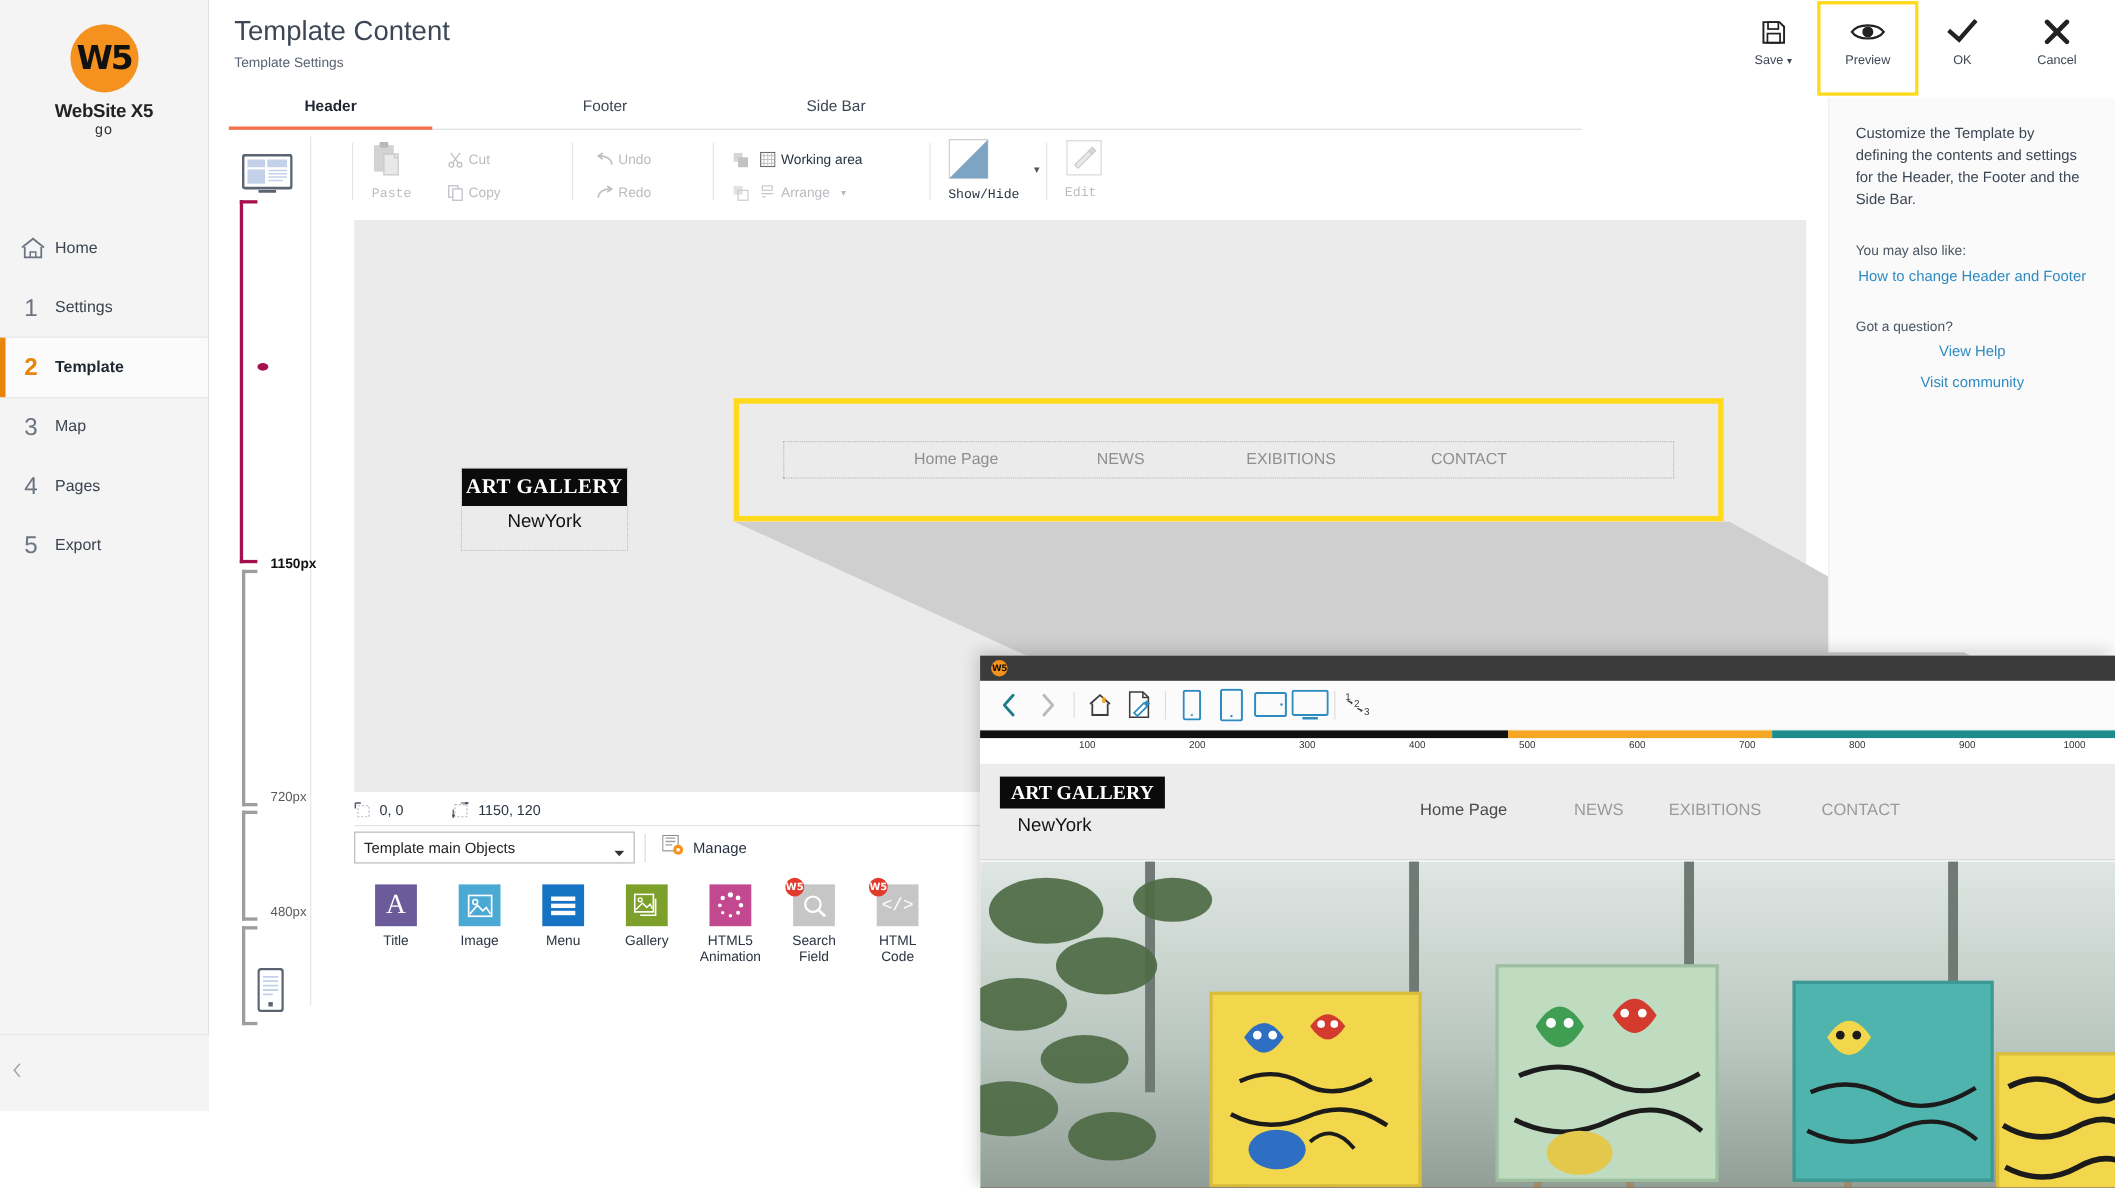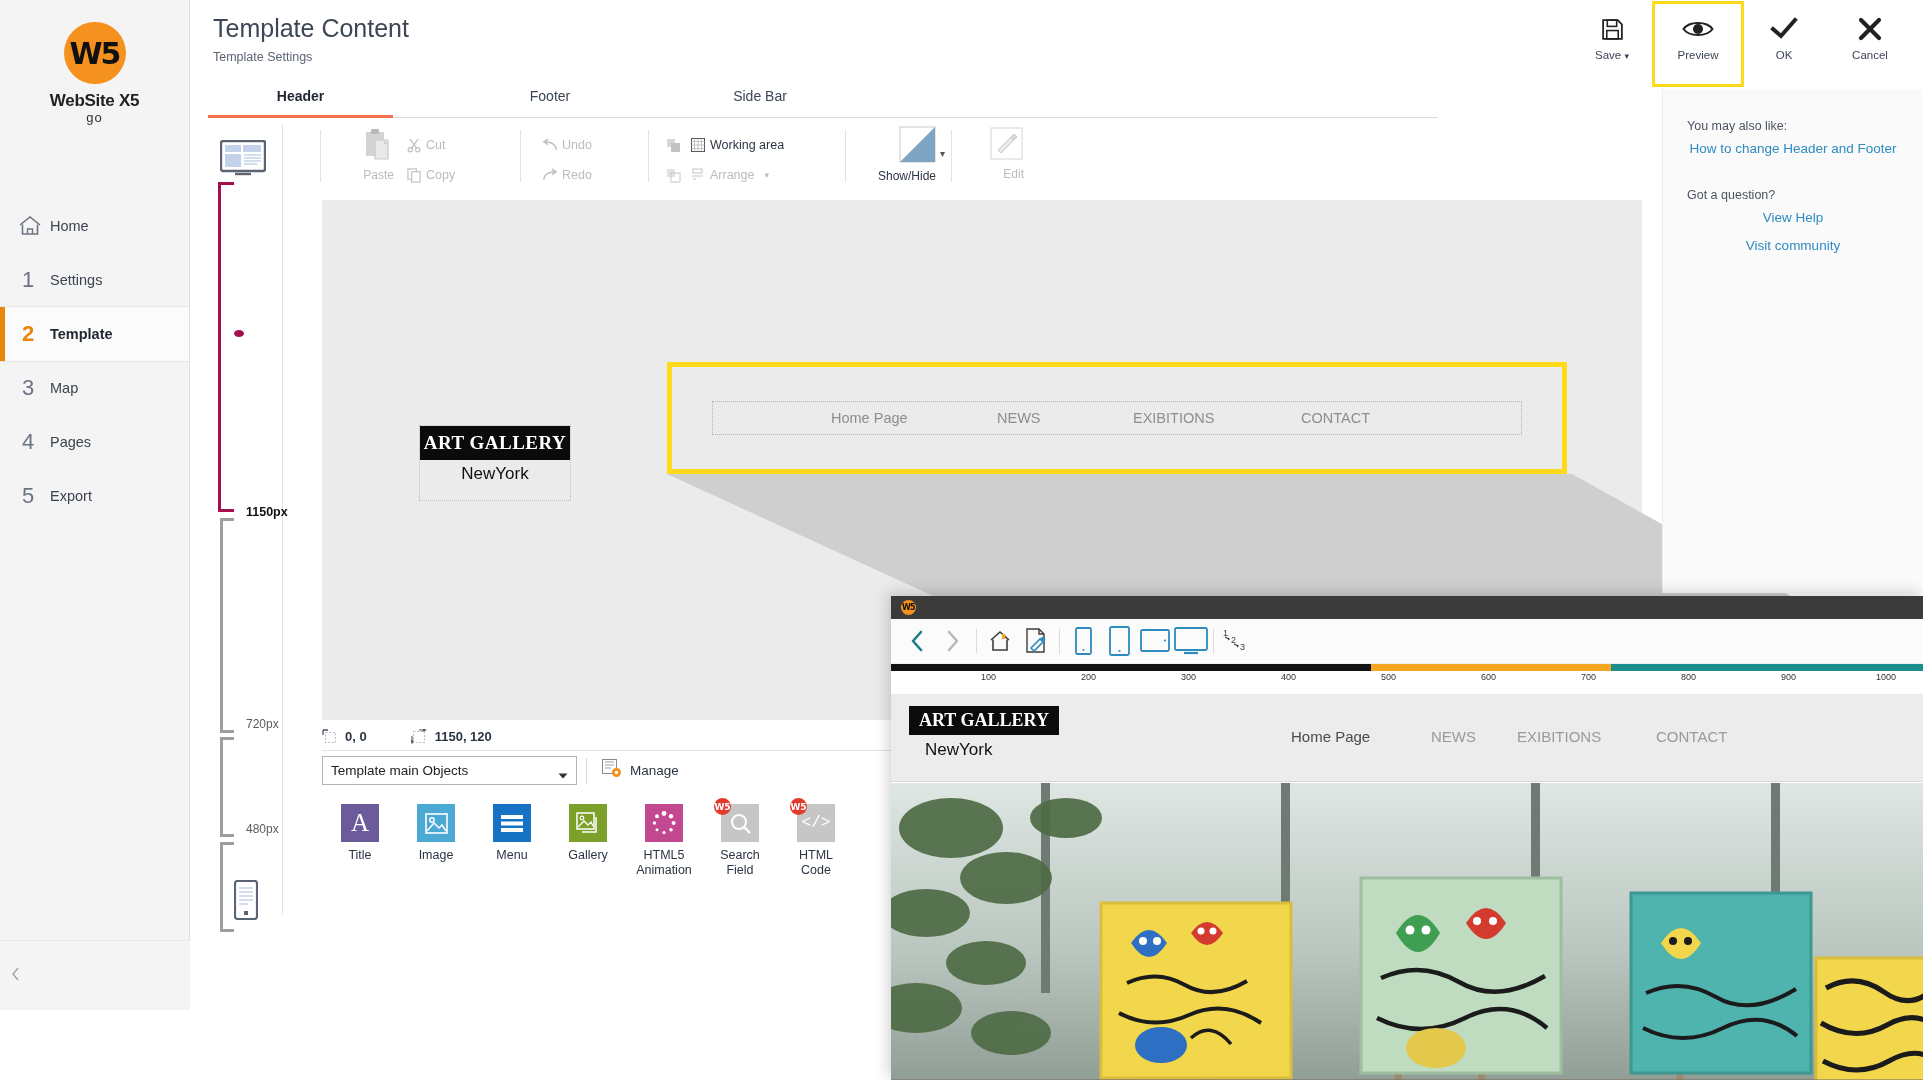--- a/index.html
+++ b/index.html
@@ -83,21 +83,21 @@
   .tab.active { color: #1f2630; font-weight: 700; }
   .tab.active::after { content:""; position:absolute; left:0; right:0; bottom:-1px; height:3px; background:#F4714A; }
 
   
   #ribbon { position: absolute; left: 190px; top: 120px; width: 1248px; height: 76px; background:#fff; }
   .rsep { position: absolute; top: 10px; width: 1px; height: 52px; background: #e3e3e3; }
   .rgrp { position: absolute; top: 0; }
   .ritem { display:flex; align-items:center; height:26px; color:#b9bcc0; font-size:12.5px; }
   .ritem .ri-ico { width:24px; display:flex; justify-content:center; align-items:center;}
   .ritem.enabled { color: #2b3542; }
-  .bigbtn { display:flex; flex-direction:column; align-items:flex-end; width:56px; cursor:pointer;}
+  .bigbtn { display:flex; flex-direction:column; align-items:flex-start; width:56px; cursor:pointer;font-family:Liberation Mono, monospace;}
   .bigbtn .bb-lbl { font-size:12px; color:#b9bcc0; margin-top:2px;}
   .bigbtn.enabled .bb-lbl { color:#2b3542; }
 
   
   #ruler { position: absolute; left: 190px; top: 120px; width: 95px; height: 830px; }
   .dev-ico { position:absolute; left: 30px; }
   .rbracket { position:absolute; width:14px; border-left:3px solid #9e9e9e; border-top:3px solid #9e9e9e; border-bottom:3px solid #9e9e9e; left:30px;}
   .rbracket.hot { border-color:#A50F4E; width:16px; left:28px; }
   .rlabel { position:absolute; left:56px; font-size:12px; color:#5c5c5c;}
   .rlabel.hot { color:#111; font-weight:700; font-size:12.5px;}
@@ -120,21 +120,21 @@
   #menu-box {
     position:absolute; left:40px; top:34px; right:40px; height:34px;
     border:1px dotted #b5b5b5; display:flex; align-items:center;
   }
   .menu-link { color:#8e8e8e; font-size:14.5px; font-family:"Liberation Sans", sans-serif; position:absolute; }
   #shadow-wedge { position:absolute; left:345px; top:274px; width:1300px; height:220px; }
 
   
   #statusbar { position: absolute; left: 322px; top: 723px; width: 1320px; height: 28px;
     display:flex; align-items:center; font-size:13px; color:#2b3542; border-bottom:1px solid #e2e2e2;}
-  .sb-item { display:flex; align-items:flex-end; margin-right:44px;font-weight:bold;}
+  .sb-item { display:flex; align-items:flex-end; margin-right:44px;}
   .sb-item .sb-ico { margin-right:8px; display:flex;}
 
   
   #palette { position: absolute; left: 322px; top: 756px; width: 1100px; height: 160px; }
   #obj-select {
     position:absolute; left:0; top:0; width:255px; height:29px;
     border:1px solid #b3b3b3; background:#fff; font-size:13.5px; color:#222;
     display:flex; align-items:center; padding-left:8px;
   }
   #obj-select .caret { position:absolute; right:8px; top:11px; }
@@ -610,20 +610,21 @@
           <span class="badge">W5</span>
           <span style="color:#fff; font-size:16px; font-family:'Liberation Mono', monospace;">&lt;/&gt;</span>
         </span>
         <span class="o-lbl" style="white-space:pre-line;">HTML
 Code</span>
       </div>
     </div>
   </div>
 
   <div id="rightpanel">
+    <div id="rp-desc">Customize the Template by defining the contents and settings for the Header, the Footer and the Side Bar.</div>
     <div class="rp-h">You may also like:</div>
     <div class="rp-link">How to change Header and Footer</div>
     <div class="rp-h">Got a question?</div>
     <div class="rp-link">View Help</div>
     <div class="rp-link sp">Visit community</div>
   </div>
 
   <div id="browser">
 
     <div id="br-titlebar">

